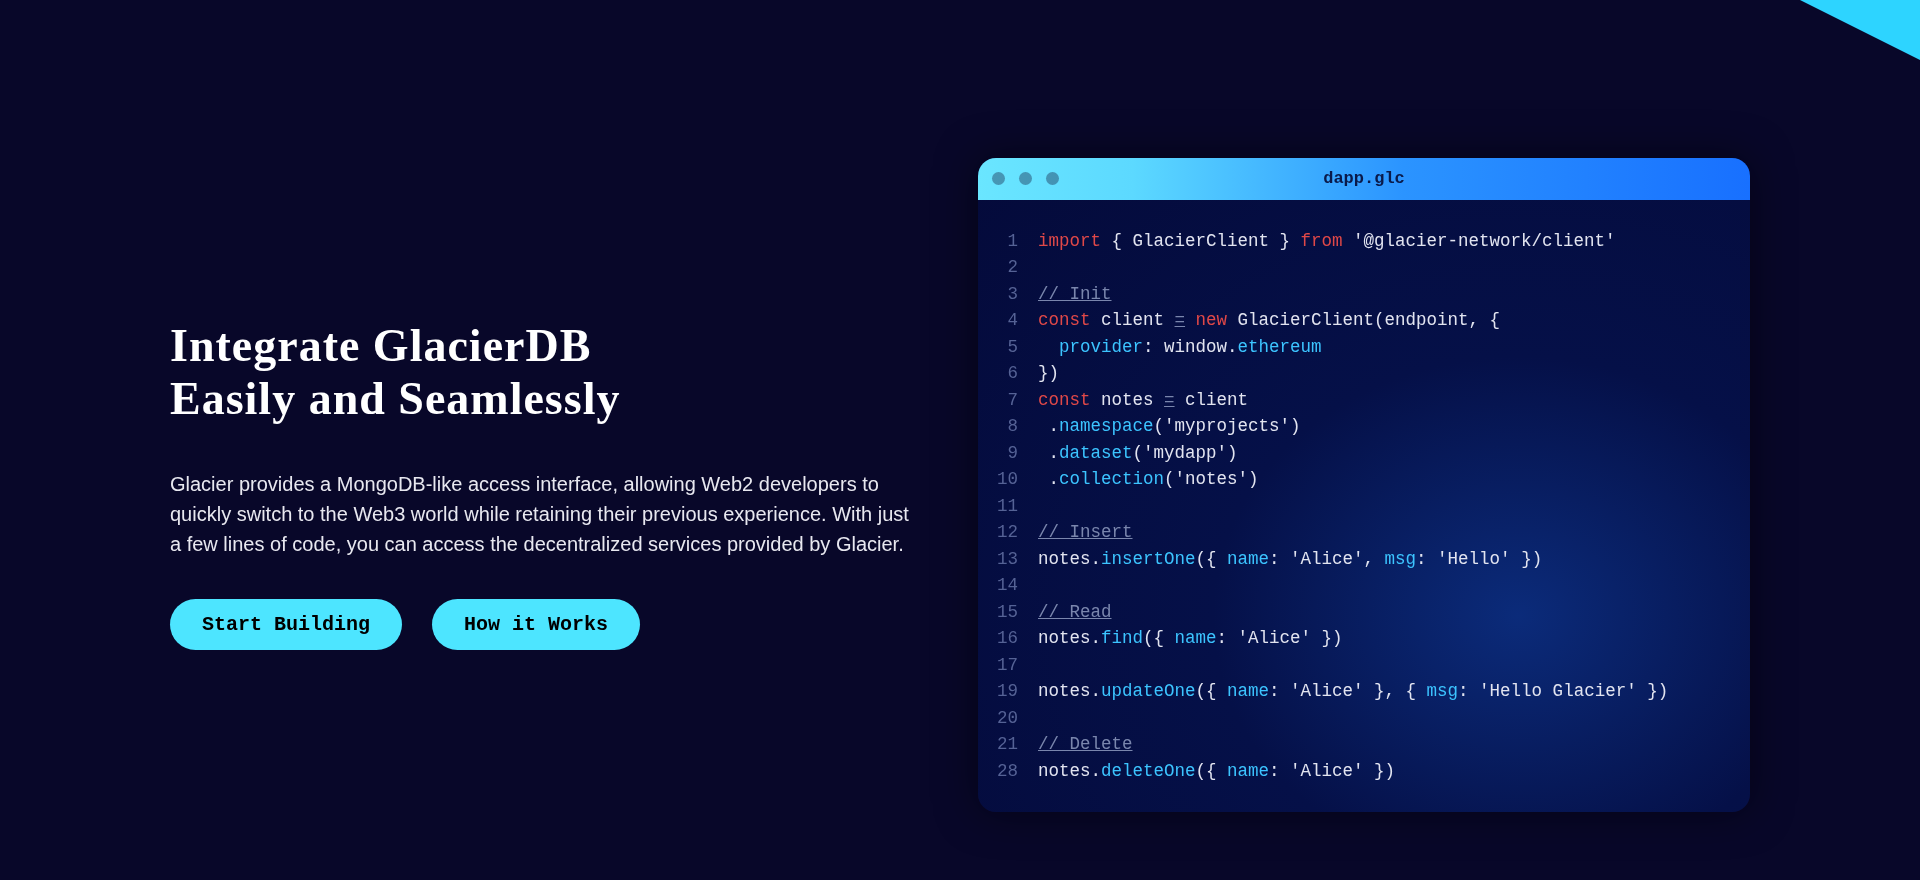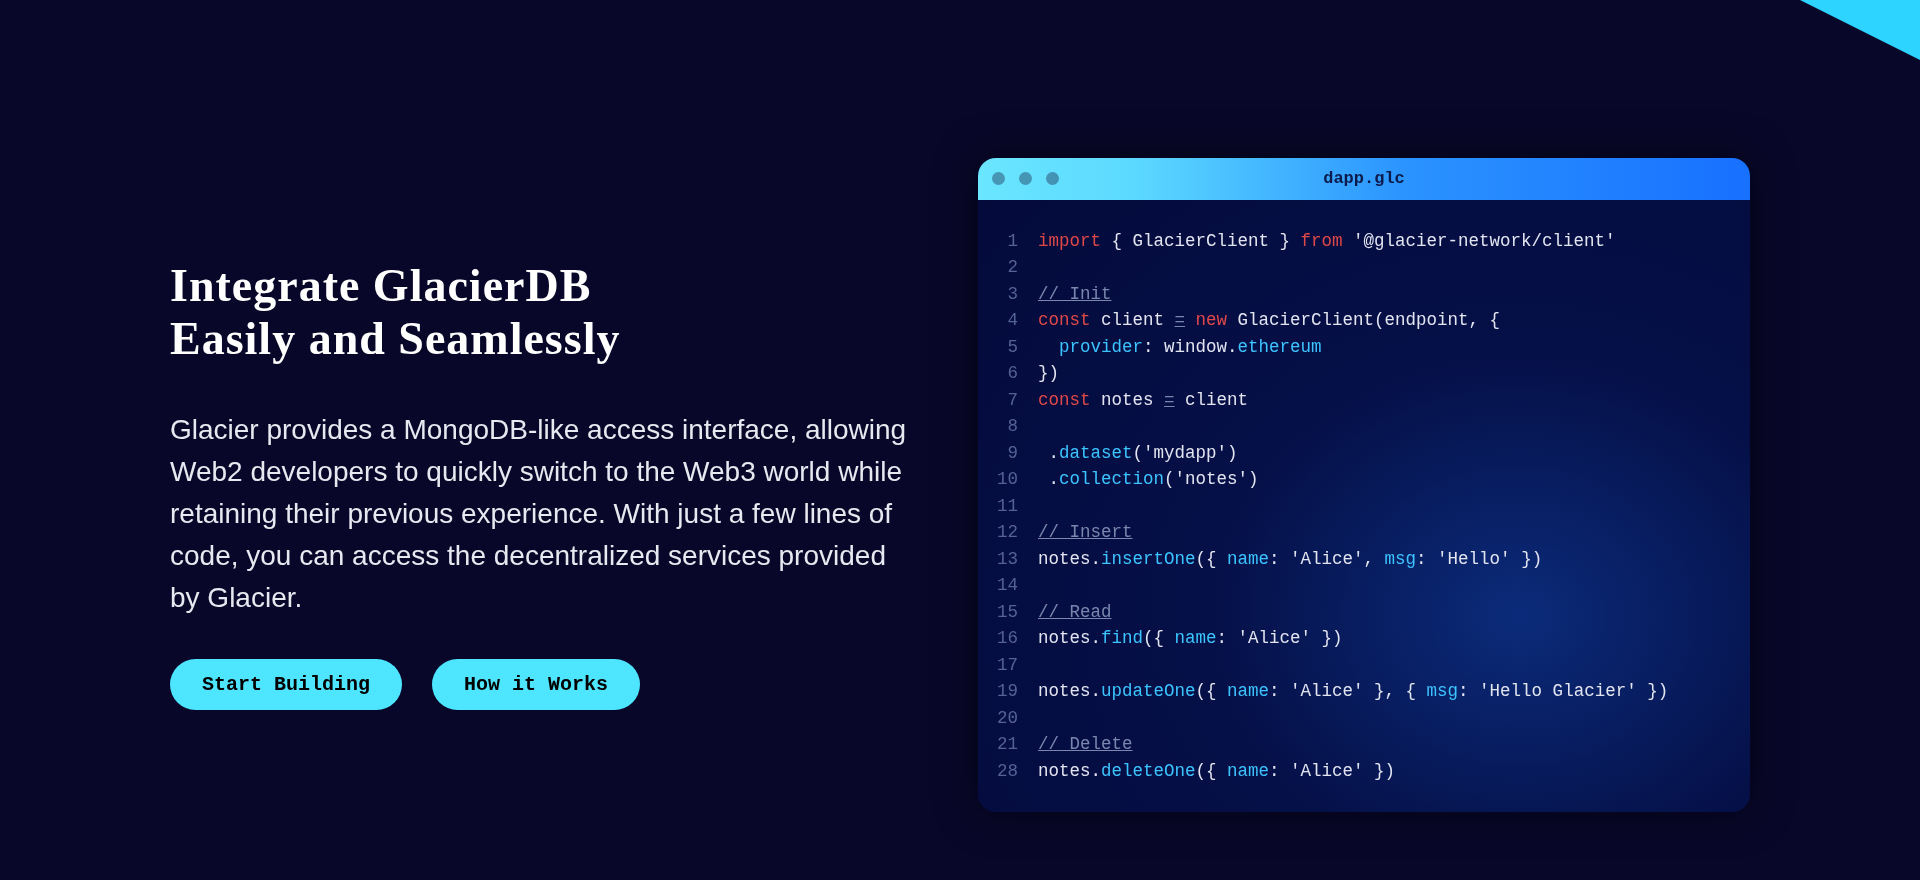--- a/index.html
+++ b/index.html
@@ -34,21 +34,21 @@
 .heading {
   font-family: Liberation Serif, serif;
   font-size: 46px;
   font-weight: 900;
   line-height: 1.15;
   letter-spacing: 1px;
   margin-bottom: 44px;
   white-space: pre-line;
 }
 .description {
-  font-size: 28px;
+  font-size: 20px;
   line-height: 1.5;
   color: #e8e8f0;
   margin-bottom: 40px;
   max-width: 740px;
 }
 .buttons {
   display: flex;
   gap: 30px;
 }
 .btn {
@@ -137,21 +137,21 @@
       <div class="filename">dapp.glc</div>
     </div>
     <div class="code-body" id="code-body">
         <div class="line"><span class="lineno">1</span><span class="code"><span class="tok-key">import</span><span> { GlacierClient } </span><span class="tok-key">from</span><span> '@glacier-network/client'</span></span></div>
         <div class="line"><span class="lineno">2</span><span class="code"></span></div>
         <div class="line"><span class="lineno">3</span><span class="code"><span class="tok-com">// Init</span></span></div>
         <div class="line"><span class="lineno">4</span><span class="code"><span class="tok-key">const</span><span> client </span><span class="tok-com">=</span><span> </span><span class="tok-key">new</span><span> GlacierClient(endpoint, {</span></span></div>
         <div class="line"><span class="lineno">5</span><span class="code"><span>  </span><span class="tok-prop">provider</span><span>: window.</span><span class="tok-prop">ethereum</span></span></div>
         <div class="line"><span class="lineno">6</span><span class="code"><span>})</span></span></div>
         <div class="line"><span class="lineno">7</span><span class="code"><span class="tok-key">const</span><span> notes </span><span class="tok-com">=</span><span> client</span></span></div>
-        <div class="line"><span class="lineno">8</span></div>
+        <div class="line"><span class="lineno">8</span><span class="code"><span> .</span><span class="tok-func">namespace</span><span>('myprojects')</span></span></div>
         <div class="line"><span class="lineno">9</span><span class="code"><span> .</span><span class="tok-func">dataset</span><span>('mydapp')</span></span></div>
         <div class="line"><span class="lineno">10</span><span class="code"><span> .</span><span class="tok-func">collection</span><span>('notes')</span></span></div>
         <div class="line"><span class="lineno">11</span><span class="code"></span></div>
         <div class="line"><span class="lineno">12</span><span class="code"><span class="tok-com">// Insert</span></span></div>
         <div class="line"><span class="lineno">13</span><span class="code"><span>notes.</span><span class="tok-func">insertOne</span><span>({ </span><span class="tok-prop">name</span><span>: 'Alice', </span><span class="tok-prop">msg</span><span>: 'Hello' })</span></span></div>
         <div class="line"><span class="lineno">14</span><span class="code"></span></div>
         <div class="line"><span class="lineno">15</span><span class="code"><span class="tok-com">// Read</span></span></div>
         <div class="line"><span class="lineno">16</span><span class="code"><span>notes.</span><span class="tok-func">find</span><span>({ </span><span class="tok-prop">name</span><span>: 'Alice' })</span></span></div>
         <div class="line"><span class="lineno">17</span><span class="code"></span></div>
         <div class="line"><span class="lineno">19</span><span class="code"><span>notes.</span><span class="tok-func">updateOne</span><span>({ </span><span class="tok-prop">name</span><span>: 'Alice' }, { </span><span class="tok-prop">msg</span><span>: 'Hello Glacier' })</span></span></div>

